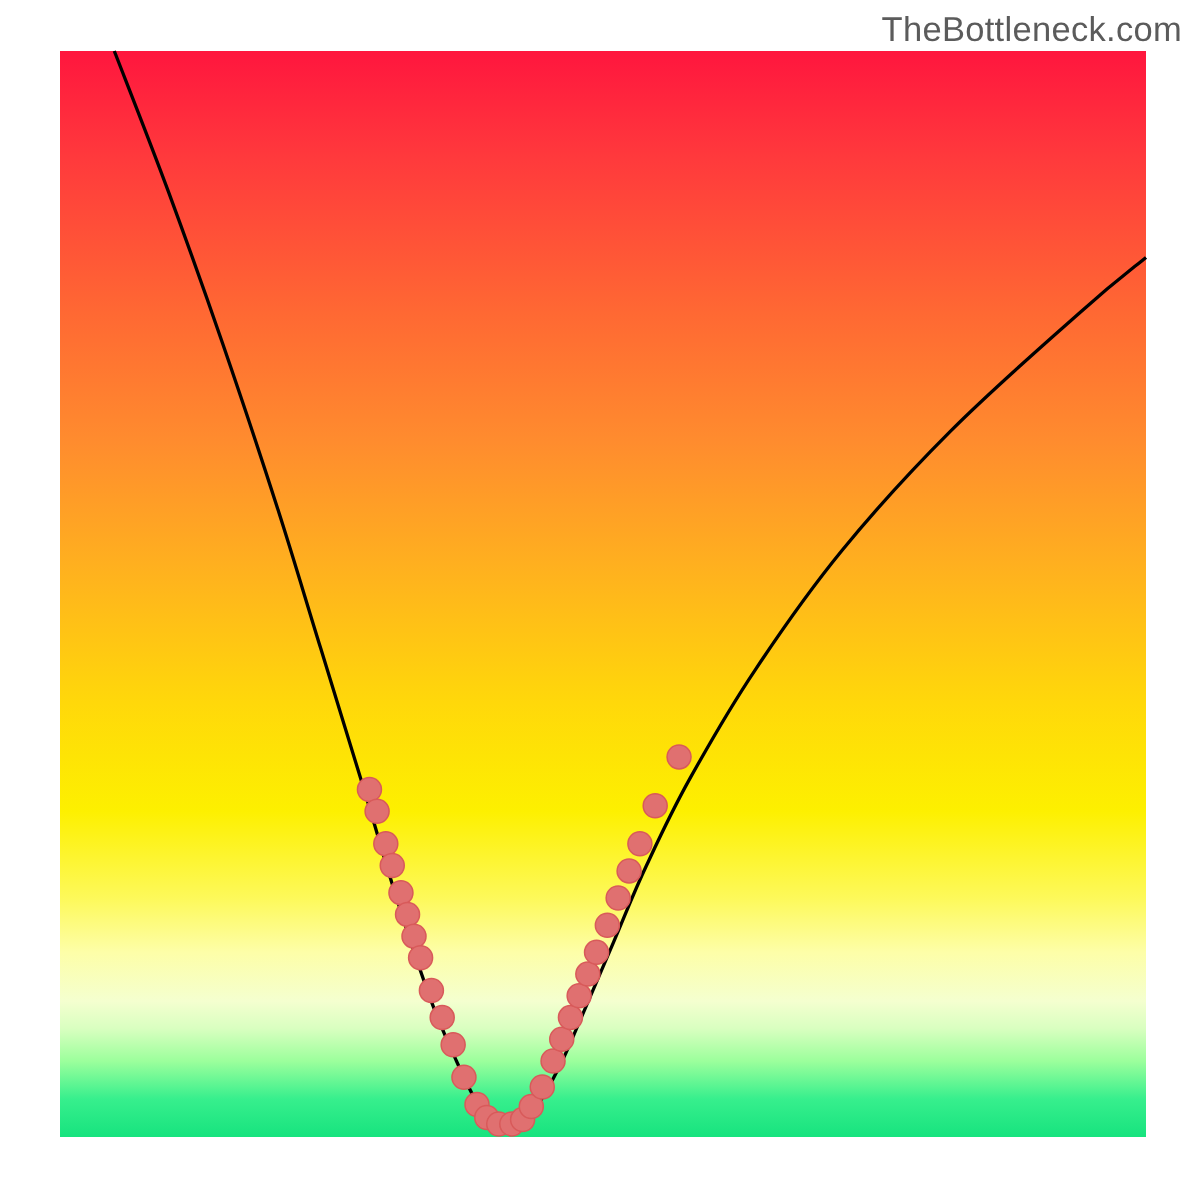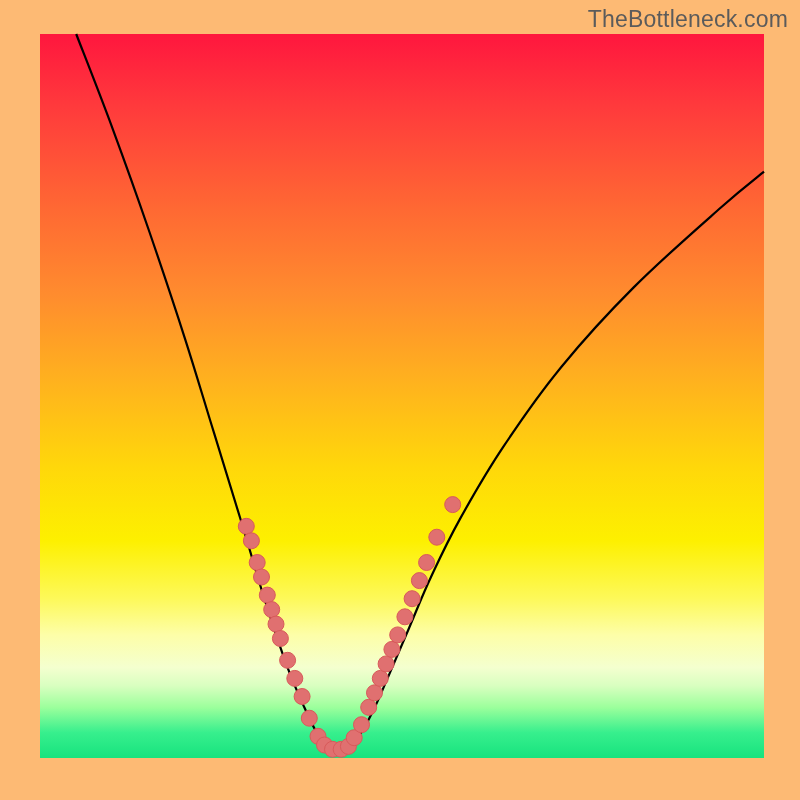--- a/index.html
+++ b/index.html
@@ -10,21 +10,21 @@
     background: #000;
     overflow: hidden;
     font-family: Arial, Helvetica, sans-serif;
   }
   .frame {
     position: absolute;
     left: 0;
     top: 0;
     width: 800px;
     height: 800px;
-    background: #fdba74;
+    background: #ffffff;
   }
   .plot {
     position: absolute;
     left: 40px;
     top: 34px;
     width: 724px;
     height: 724px;
     
     background: linear-gradient(to bottom,
       #ff163e 0%,

